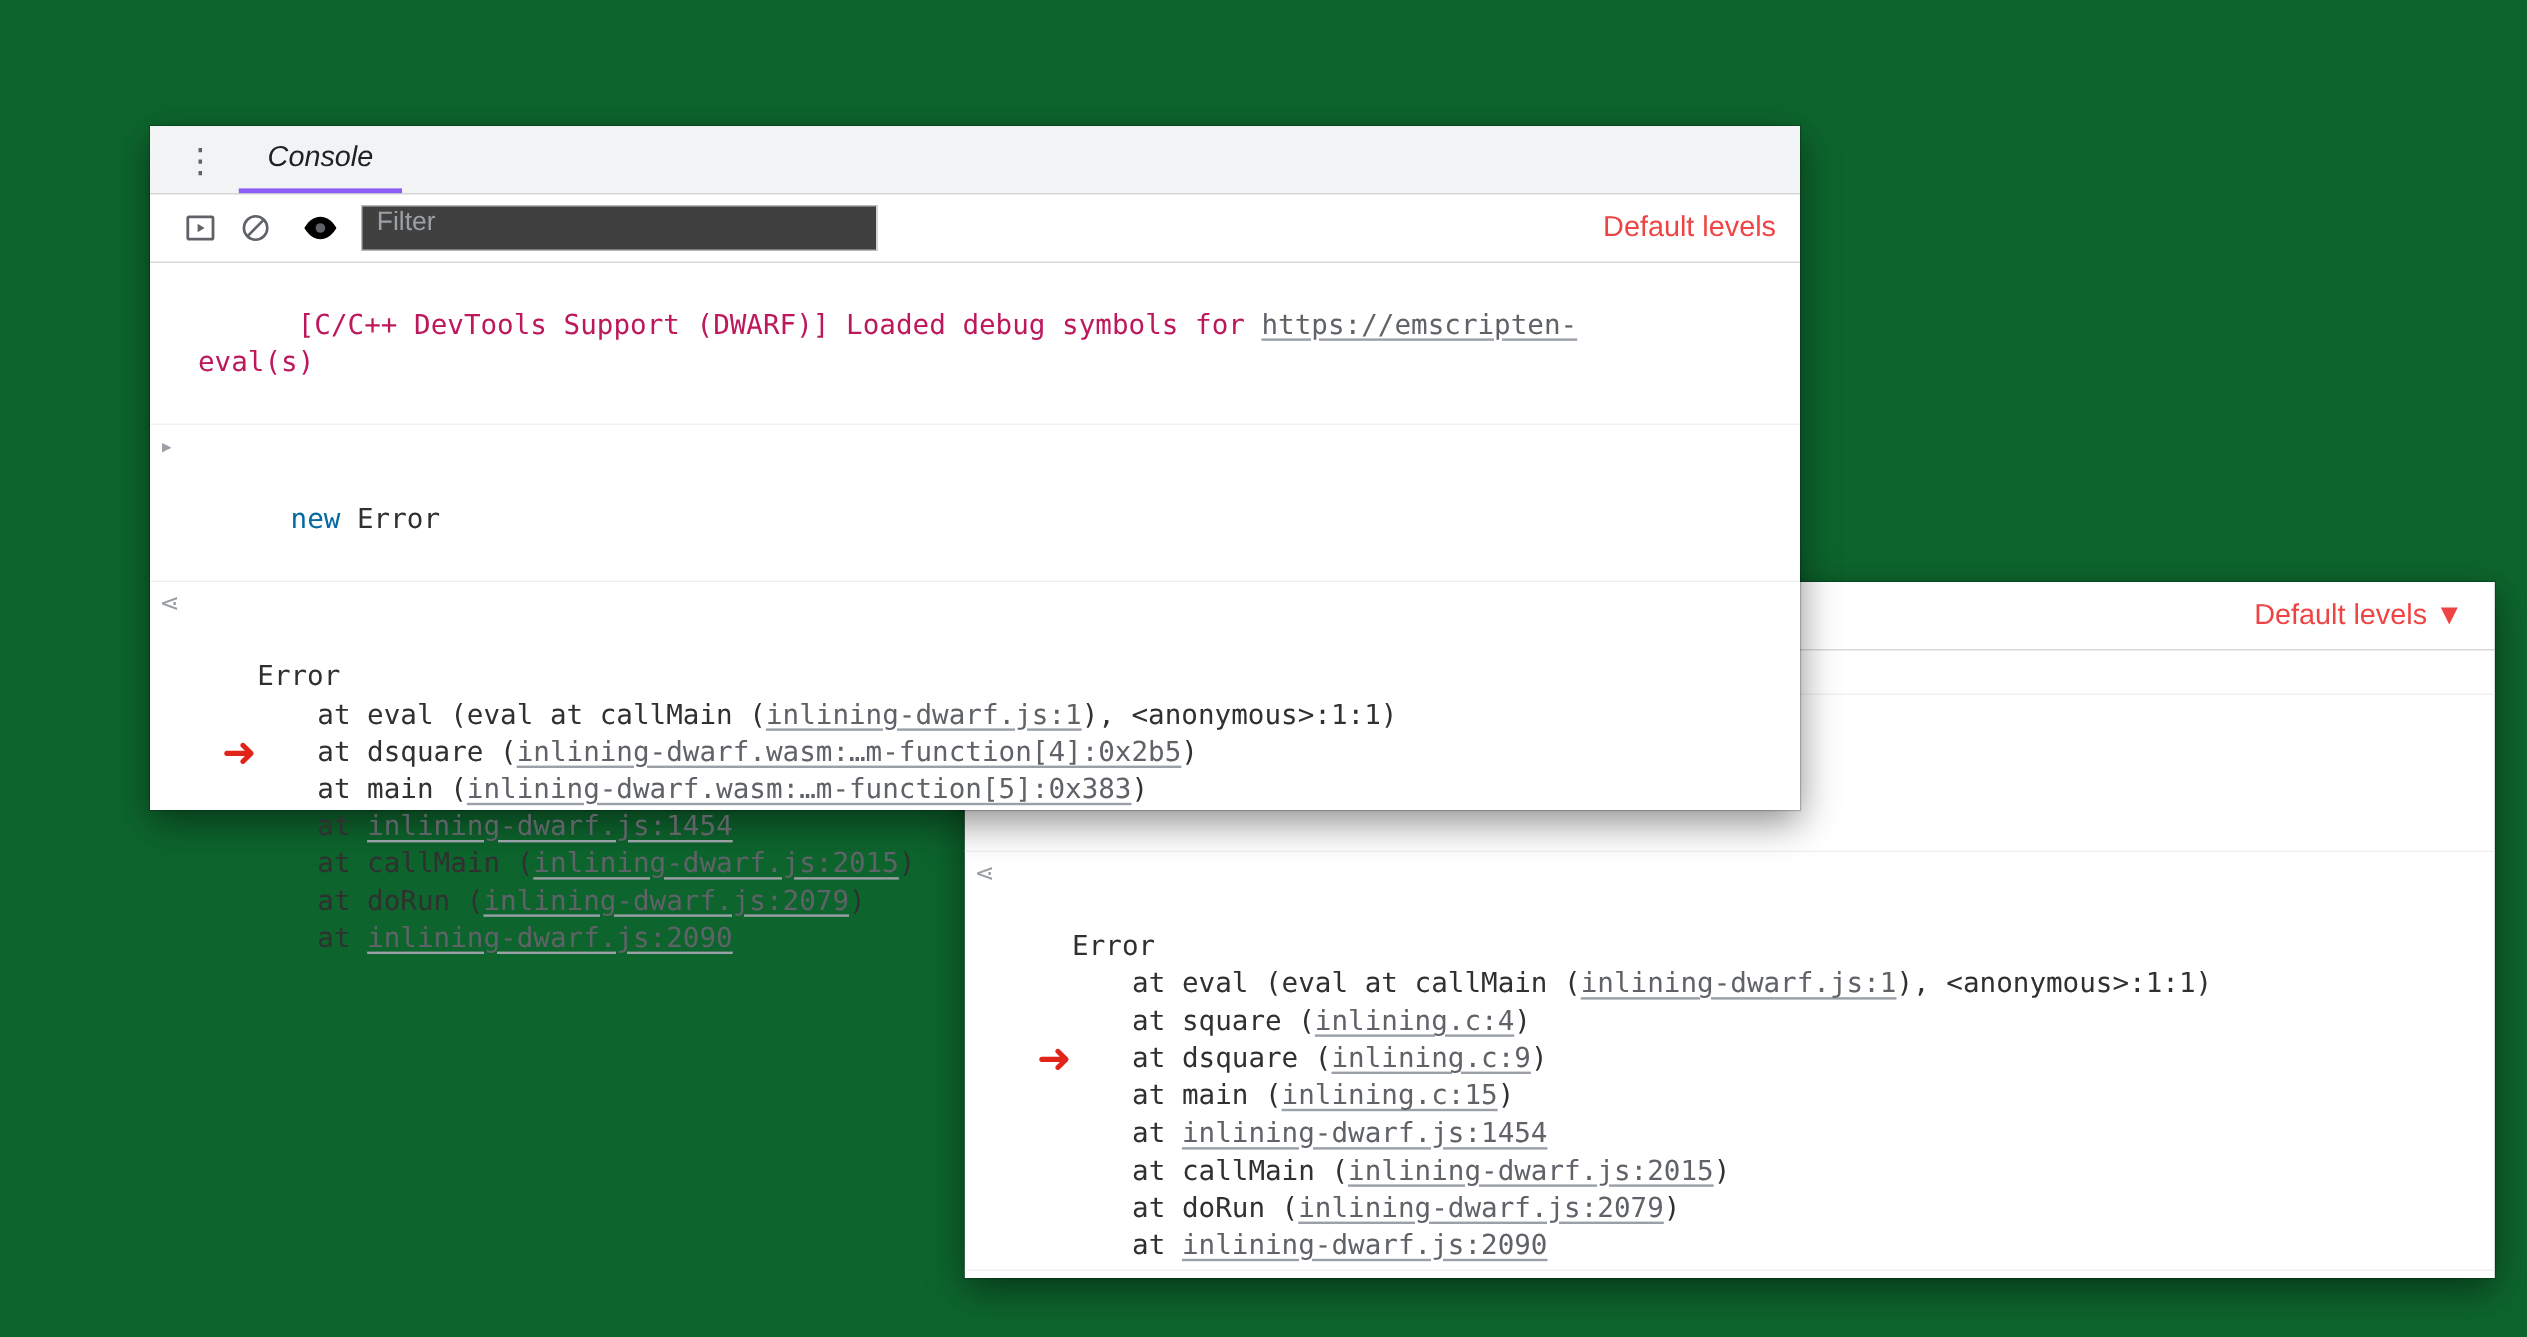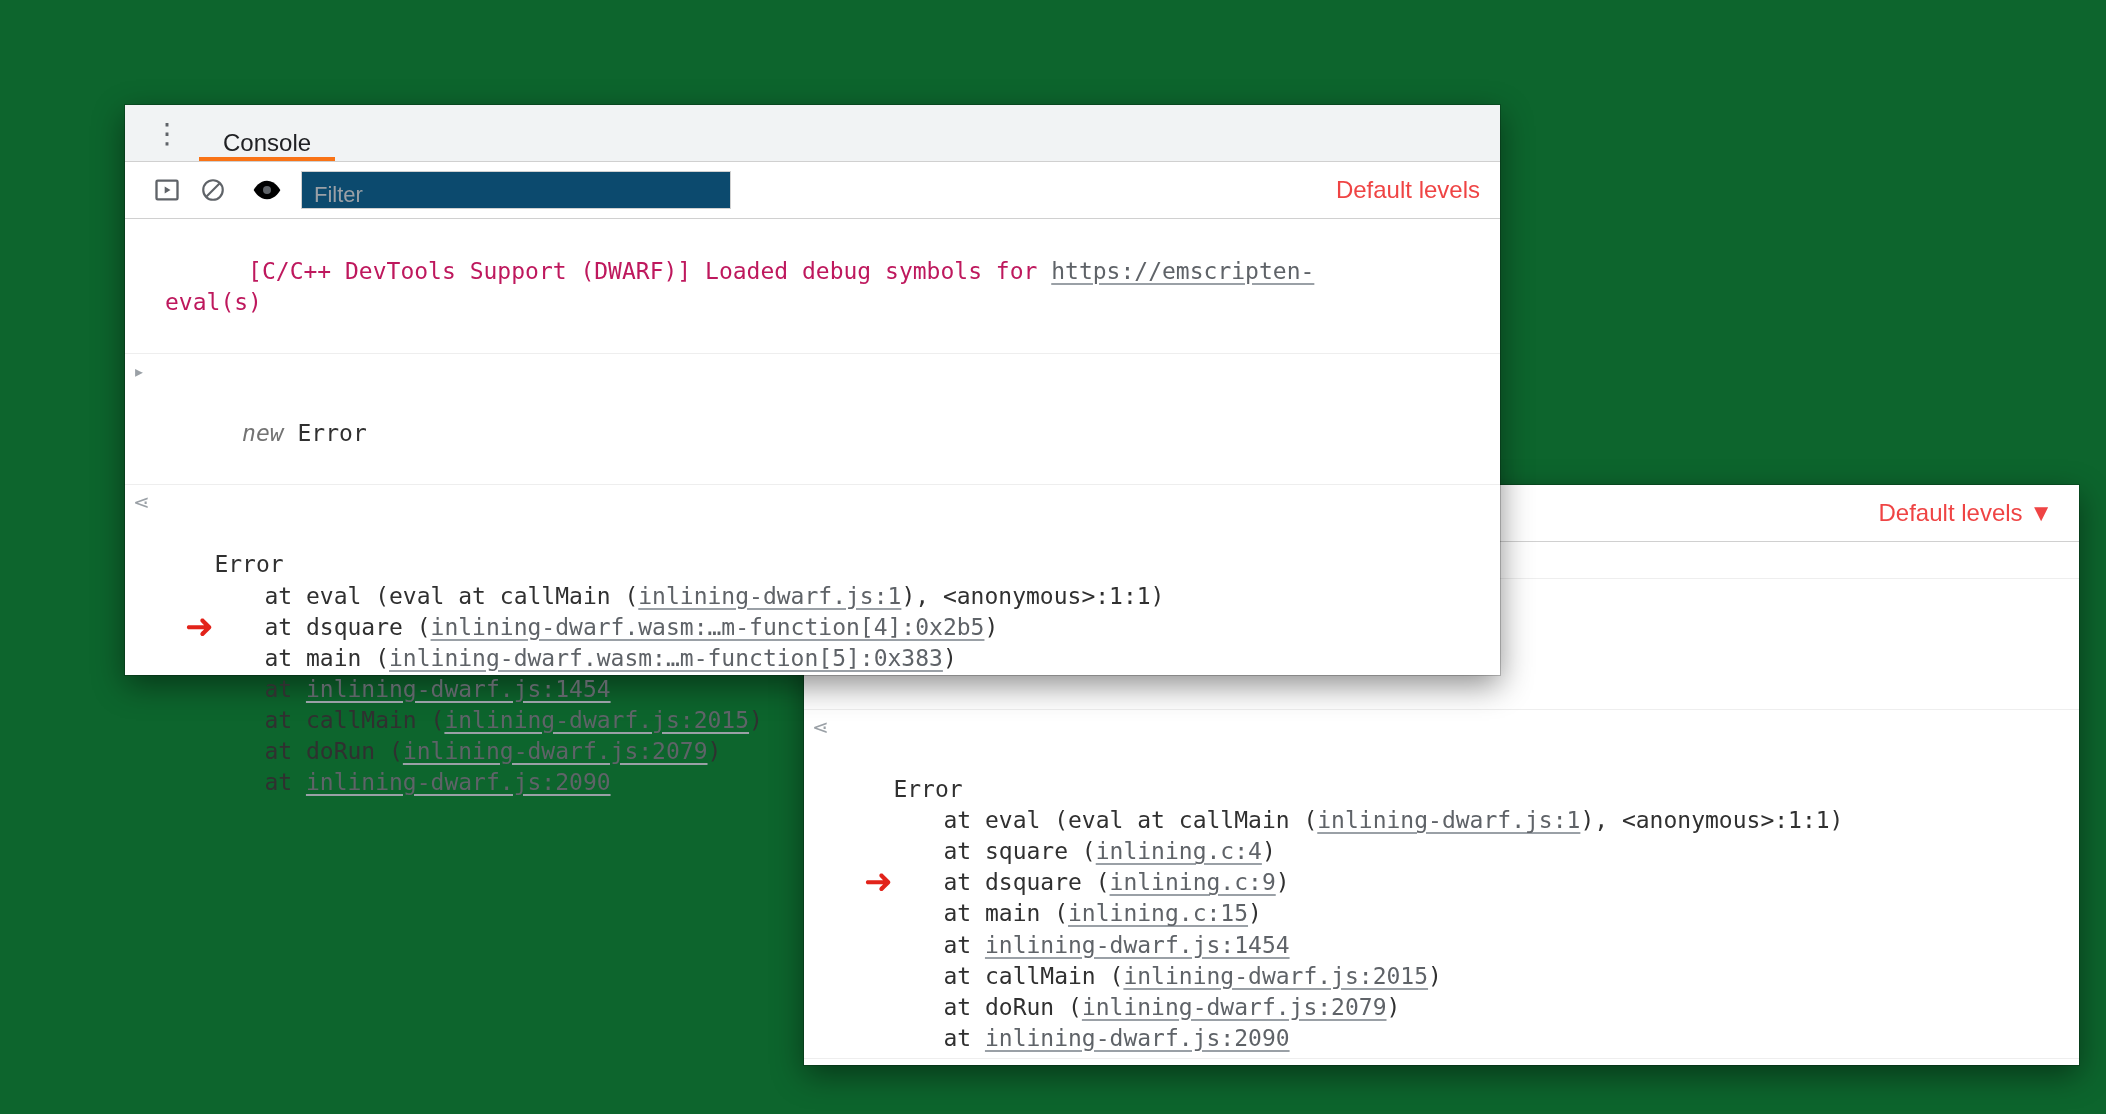--- a/index.html
+++ b/index.html
@@ -32,25 +32,26 @@
   }
   .tabstrip .kebab {
     padding: 0 18px 0 28px;
     font-size: 28px;
     color: #5f6368;
   }
   .tabstrip .tab {
     padding: 0 24px;
     height: 100%;
     display: flex;
-    align-items: flex-end;
+    align-items: center;
     color: #202124;
-    border-bottom: 4px solid #f97316;
+    border-bottom: 4px solid #8b5cf6;
     box-sizing: border-box;
     font-weight: 400;
+    font-style: italic;
   }
 
   
   .toolbar {
     display: flex;
     align-items: center;
     height: 56px;
     border-bottom: 1px solid #d0d0d0;
     font-size: 24px;
     color: #5f6368;
@@ -78,22 +79,22 @@
   }
   .eye-wrap { width:56px; display:flex; justify-content:center; }
   .filter-input {
     flex: 0 0 430px;
     height: 38px;
     border: 1px solid #d0d0d0;
     padding: 0 12px;
     font-size: 22px;
     color: #9aa0a6;
     box-sizing: border-box;
-    display:flex; align-items:flex-end;
-    background:#0c4a6e;
+    display:flex; align-items:flex-start;
+    background:#404040;
   }
   .levels {
     margin-left: auto;
     padding-right: 10px;
     color: #ef4444;
     display:flex; align-items:center; gap:6px;
   }
 
   
   .logbody {
@@ -106,21 +107,21 @@
   .logrow {
     border-bottom: 1px solid #eee;
     padding: 2px 12px 4px 34px;
     position: relative;
     white-space: pre;
   }
   .logrow.mono { white-space: pre-wrap; }
   .arrow-expand, .arrow-return {
     position:absolute; left:8px; top:4px; color:#9aa0a6; font-size:20px;
   }
-  .kw-new  { color:#737373;font-style:italic; }
+  .kw-new  { color:#0369a1; }
   .info    { color:#be185d; }
   .link    { color:#5f6368; text-decoration: underline; text-decoration-color:#9aa0a6; text-underline-offset:4px; }
 
   .red-arrow {
     position:absolute;
     left:-4px;
     width:56px;
     font-size:46px;
     color:#e2231a;
     font-weight:900;

